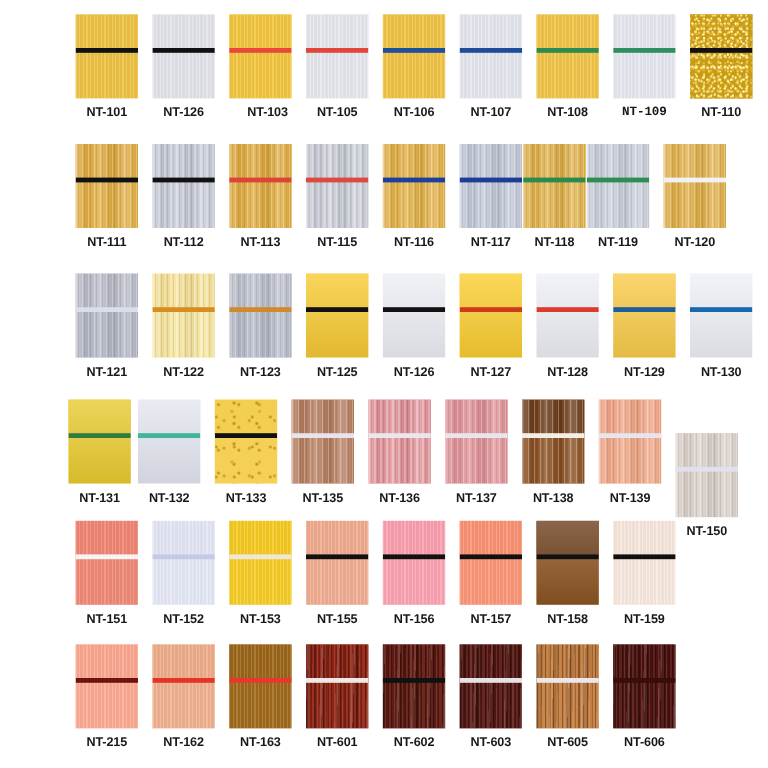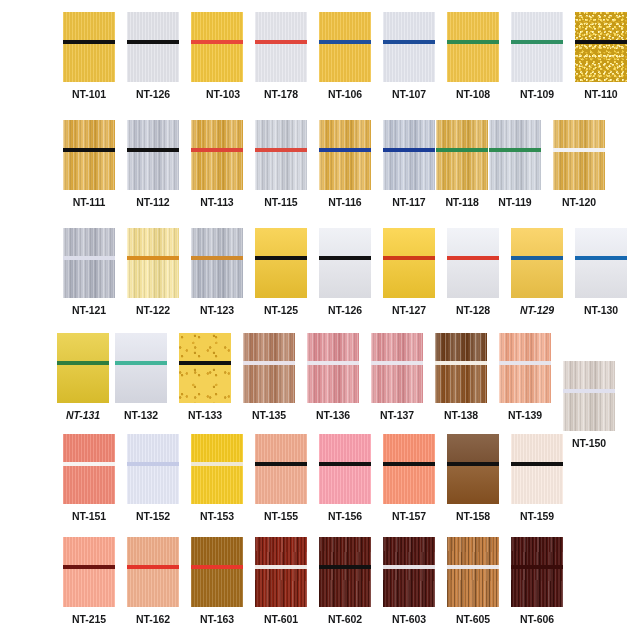--- a/index.html
+++ b/index.html
@@ -144,21 +144,21 @@
           <div class="chip-top" style="height: 28px; background: rgb(242, 198, 63);"></div>
           <div class="chip-band" style="top: 28px; height: 4px; background: rgb(232, 71, 58);"></div>
         </div>
         <div class="swatch-label" style="color: rgb(23, 24, 26); padding-left: 12px;">NT-103</div>
       </div>
       <div class="swatch-cell" style="width: 52px;">
         <div class="swatch-chip tex-soft" style="width: 52px; height: 70px; background: rgb(230, 231, 237);">
           <div class="chip-top" style="height: 28px; background: rgb(230, 231, 237);"></div>
           <div class="chip-band" style="top: 28px; height: 4px; background: rgb(224, 70, 60);"></div>
         </div>
-        <div class="swatch-label" style="color: rgb(23, 24, 26);">NT-178</div>
+        <div class="swatch-label" style="color: rgb(23, 24, 26);">NT-105</div>
       </div>
       <div class="swatch-cell" style="width: 52px;">
         <div class="swatch-chip tex-soft" style="width: 52px; height: 70px; background: rgb(240, 194, 68);">
           <div class="chip-top" style="height: 28px; background: rgb(240, 194, 68);"></div>
           <div class="chip-band" style="top: 28px; height: 4px; background: rgb(31, 78, 156);"></div>
         </div>
         <div class="swatch-label" style="color: rgb(23, 24, 26);">NT-106</div>
       </div>
       <div class="swatch-cell" style="width: 52px;">
         <div class="swatch-chip tex-soft" style="width: 52px; height: 70px; background: rgb(228, 230, 238);">
@@ -172,21 +172,21 @@
           <div class="chip-top" style="height: 28px; background: rgb(241, 197, 74);"></div>
           <div class="chip-band" style="top: 28px; height: 4px; background: rgb(47, 138, 82);"></div>
         </div>
         <div class="swatch-label" style="color: rgb(23, 24, 26);">NT-108</div>
       </div>
       <div class="swatch-cell" style="width: 52px;">
         <div class="swatch-chip tex-soft" style="width: 52px; height: 70px; background: rgb(230, 232, 239);">
           <div class="chip-top" style="height: 28px; background: rgb(230, 232, 239);"></div>
           <div class="chip-band" style="top: 28px; height: 4px; background: rgb(47, 143, 99);"></div>
         </div>
-        <div class="swatch-label" style="color: rgb(23, 24, 26);">NT-109</div>
+        <div class="swatch-label" style="color: rgb(23, 24, 26); font-family: Liberation Mono, monospace;">NT-109</div>
       </div>
       <div class="swatch-cell" style="width: 52px;">
         <div class="swatch-chip tex-glitter" style="width: 52px; height: 70px; background: rgb(199, 155, 24);">
           <div class="chip-top" style="height: 28px; background: rgb(199, 155, 24);"></div>
           <div class="chip-band" style="top: 28px; height: 4px; background: rgb(17, 17, 17);"></div>
         </div>
         <div class="swatch-label" style="color: rgb(23, 24, 26);">NT-110</div>
       </div>
     </div>
     <div class="swatch-row" style="left: 63px; top: 120px; gap: 12px;">
@@ -302,32 +302,32 @@
           <div class="chip-top" style="height: 28px; background: rgb(238, 240, 246);"></div>
           <div class="chip-band" style="top: 28px; height: 4px; background: rgb(220, 59, 44);"></div>
         </div>
         <div class="swatch-label" style="color: rgb(23, 24, 26);">NT-128</div>
       </div>
       <div class="swatch-cell" style="width: 52px;">
         <div class="swatch-chip tex-grad" style="width: 52px; height: 70px; background: rgb(250, 205, 75);">
           <div class="chip-top" style="height: 28px; background: rgb(249, 202, 70);"></div>
           <div class="chip-band" style="top: 28px; height: 4px; background: rgb(26, 95, 158);"></div>
         </div>
-        <div class="swatch-label" style="color: rgb(23, 24, 26); font-style: italic;">NT-129</div>
+        <div class="swatch-label" style="color: rgb(23, 24, 26);">NT-129</div>
       </div>
       <div class="swatch-cell" style="width: 52px;">
         <div class="swatch-chip tex-grad" style="width: 52px; height: 70px; background: rgb(241, 242, 248);">
           <div class="chip-top" style="height: 28px; background: rgb(238, 240, 247);"></div>
           <div class="chip-band" style="top: 28px; height: 4px; background: rgb(22, 104, 176);"></div>
         </div>
         <div class="swatch-label" style="color: rgb(23, 24, 26);">NT-130</div>
       </div>
     </div>
     <div class="swatch-row" style="left: 63px; top: 333px; gap: 12px;">
-      <div class="swatch-cell" style="width: 40px; font-style: italic;">
+      <div class="swatch-cell" style="width: 40px;">
         <div class="swatch-chip tex-grad" style="width: 52px; height: 70px; background: rgb(236, 205, 48);">
           <div class="chip-top" style="height: 28px; background: rgb(231, 201, 44);"></div>
           <div class="chip-band" style="top: 28px; height: 4px; background: rgb(47, 125, 63);"></div>
         </div>
         <div class="swatch-label" style="color: rgb(23, 24, 26);">NT-131</div>
       </div>
       <div class="swatch-cell" style="width: 52px;">
         <div class="swatch-chip tex-grad" style="width: 52px; height: 70px; background: rgb(230, 232, 242);">
           <div class="chip-top" style="height: 28px; background: rgb(228, 230, 240);"></div>
           <div class="chip-band" style="top: 28px; height: 4px; background: rgb(67, 180, 154);"></div>

